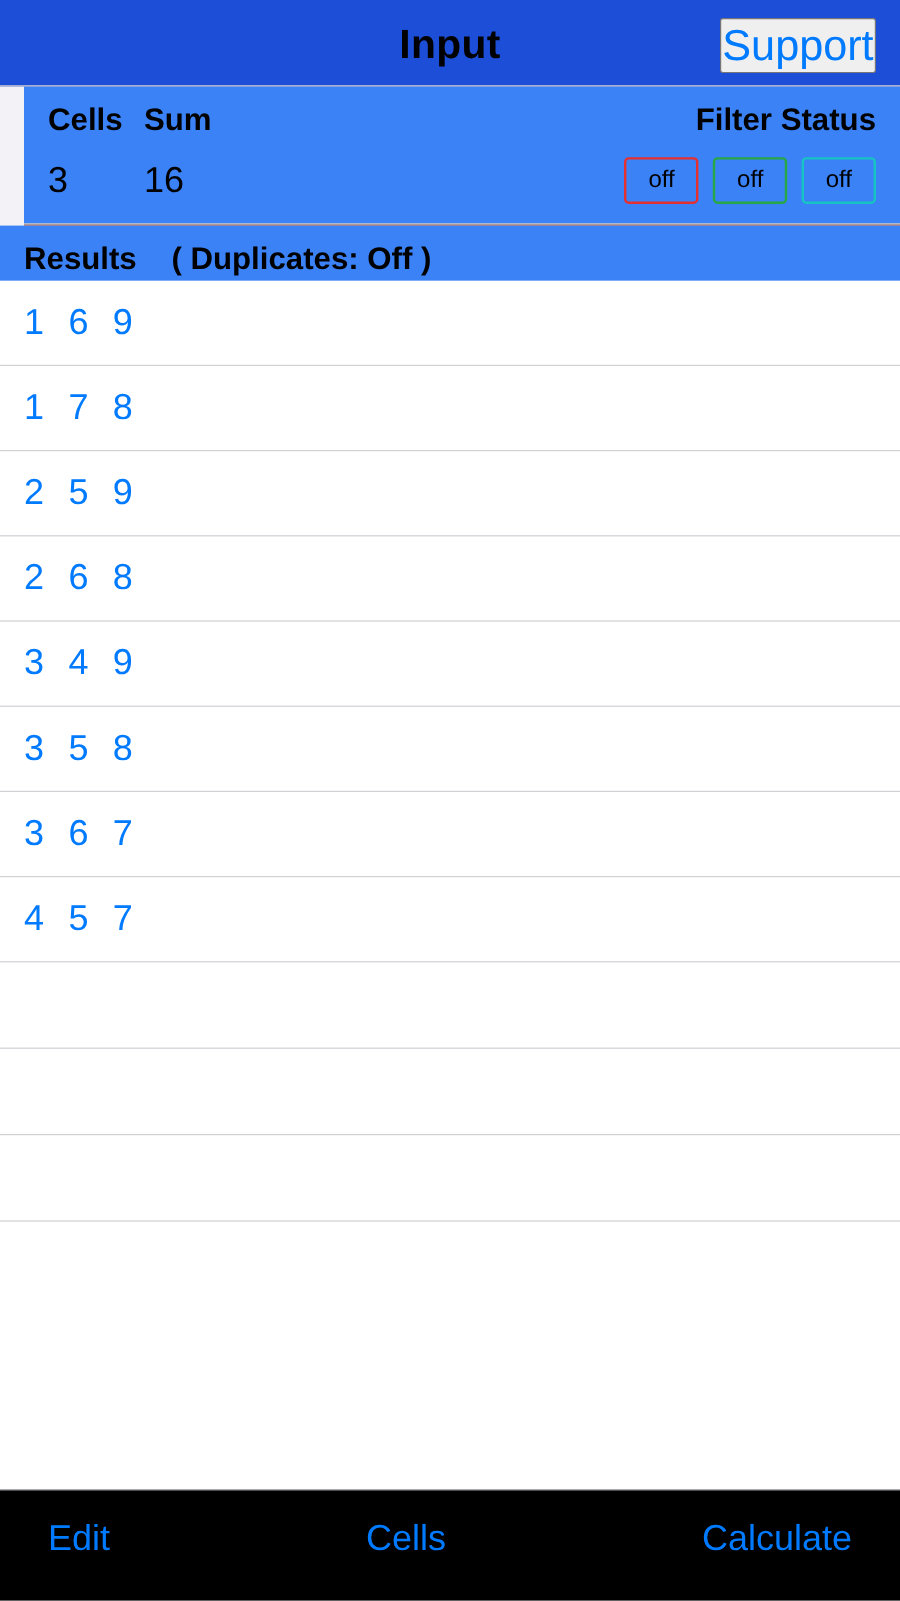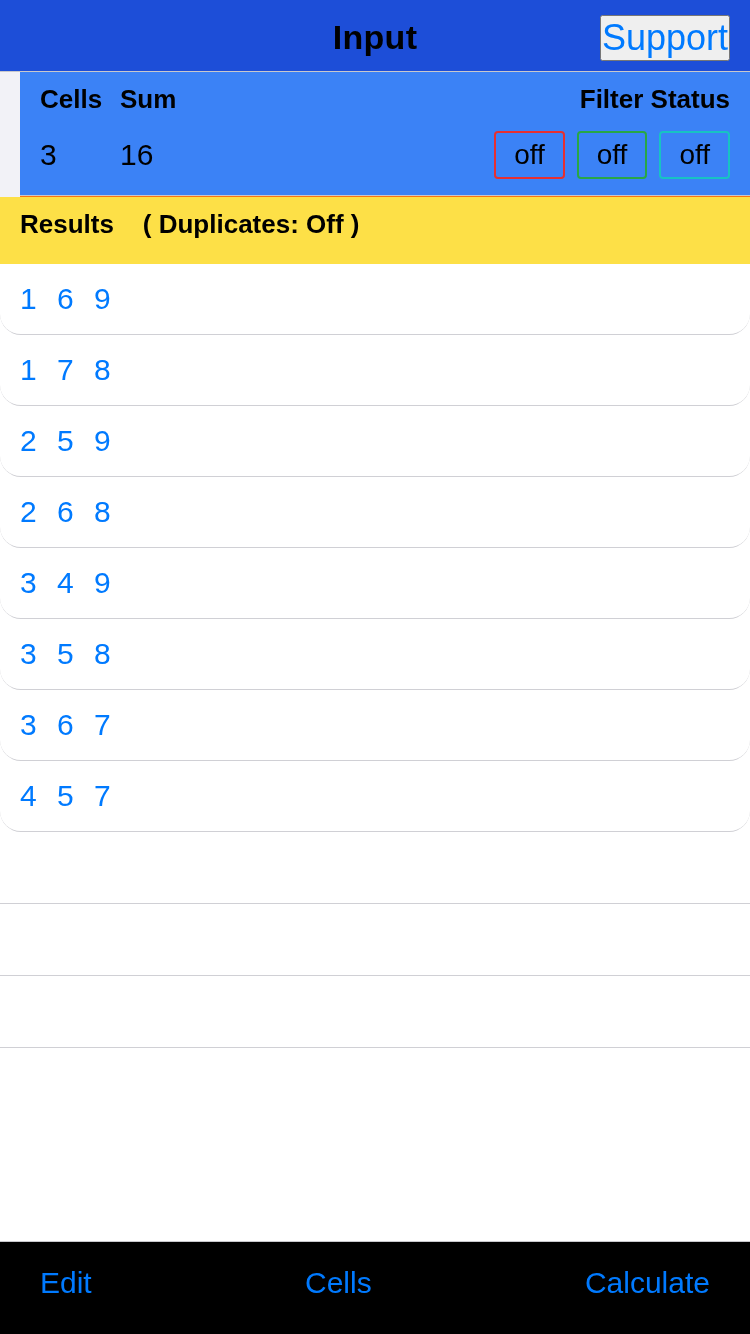--- a/index.html
+++ b/index.html
@@ -91,21 +91,21 @@
       color: #000;
       flex: 1;
     }
 
     .filter-badges {
       display: flex;
       gap: 12px;
     }
 
     .filter-badge {
-      font-size: 28px;
+      font-size: 20px;
       font-weight: 500;
       padding: 6px 18px;
       border-radius: 4px;
     }
 
     .filter-badge-red {
       color: #000;
       border: 2.5px solid #e63030;
     }
 
@@ -114,42 +114,41 @@
       border: 2.5px solid #28a745;
     }
 
     .filter-badge-cyan {
       color: #000;
       border: 2.5px solid #17c3c3;
     }
 
     
     .results-section {
-      background: #fde047;
-      padding: 12px 20px 24px;
+      background: #3b82f6;
+      padding: 12px 20px 3px;
     }
 
     .results-header {
       font-size: 26px;
       font-weight: 700;
       color: #000;
     }
 
     
     .results-list {
       background: #fff;
       flex: 1;
     }
 
     .result-item {
       display: flex;
       align-items: center;
       padding: 18px 20px;
       border-bottom: 1px solid #d0d0d5;
-      border-radius: 21px;
     }
 
     .result-text {
       font-size: 30px;
       color: #007aff;
       letter-spacing: 6px;
       font-weight: 400;
     }
 
     .result-item-empty {

